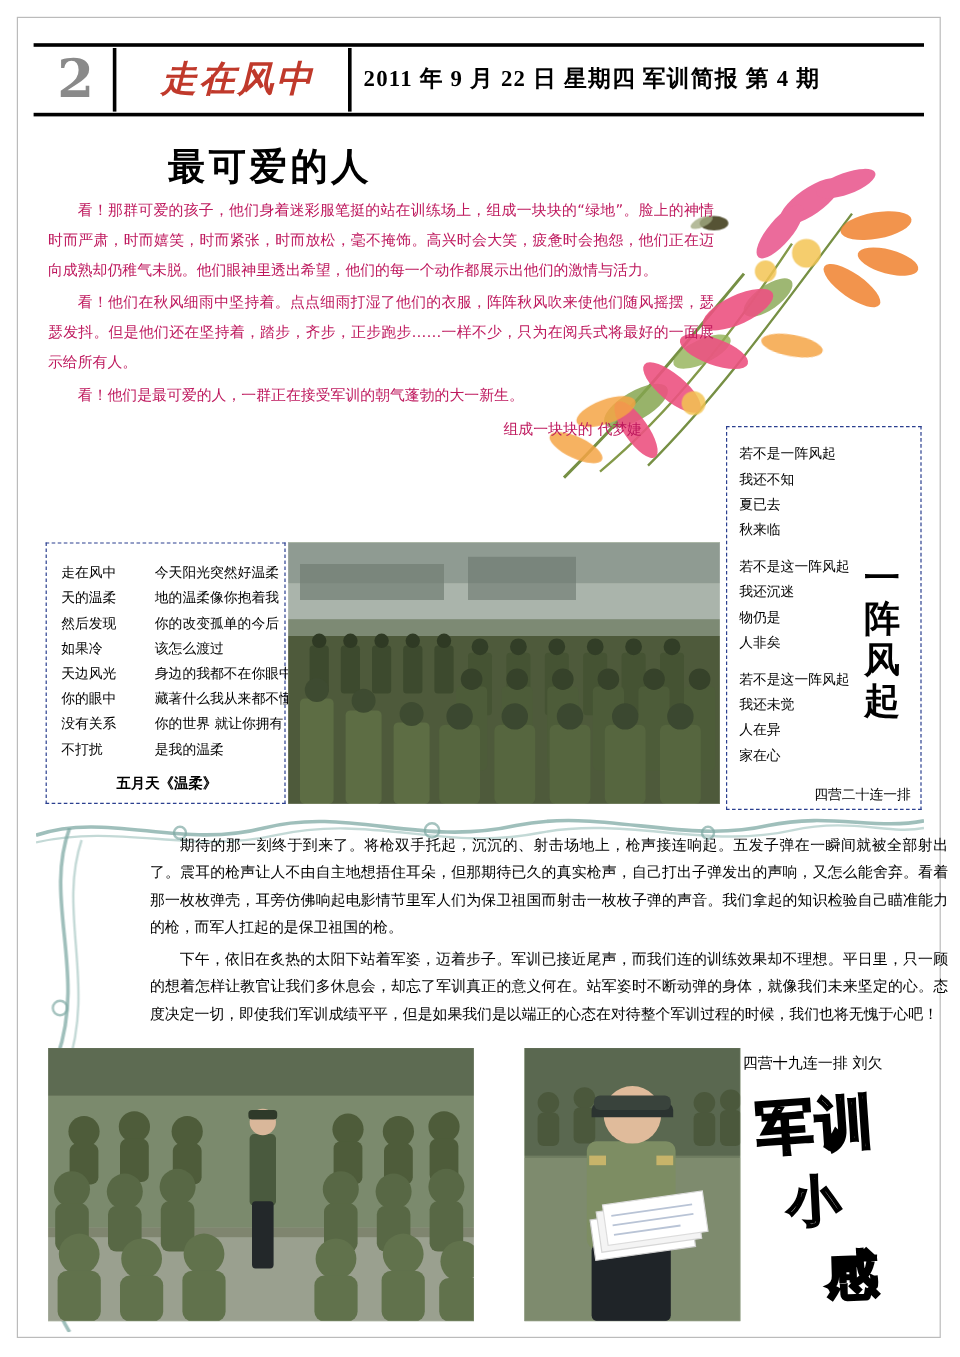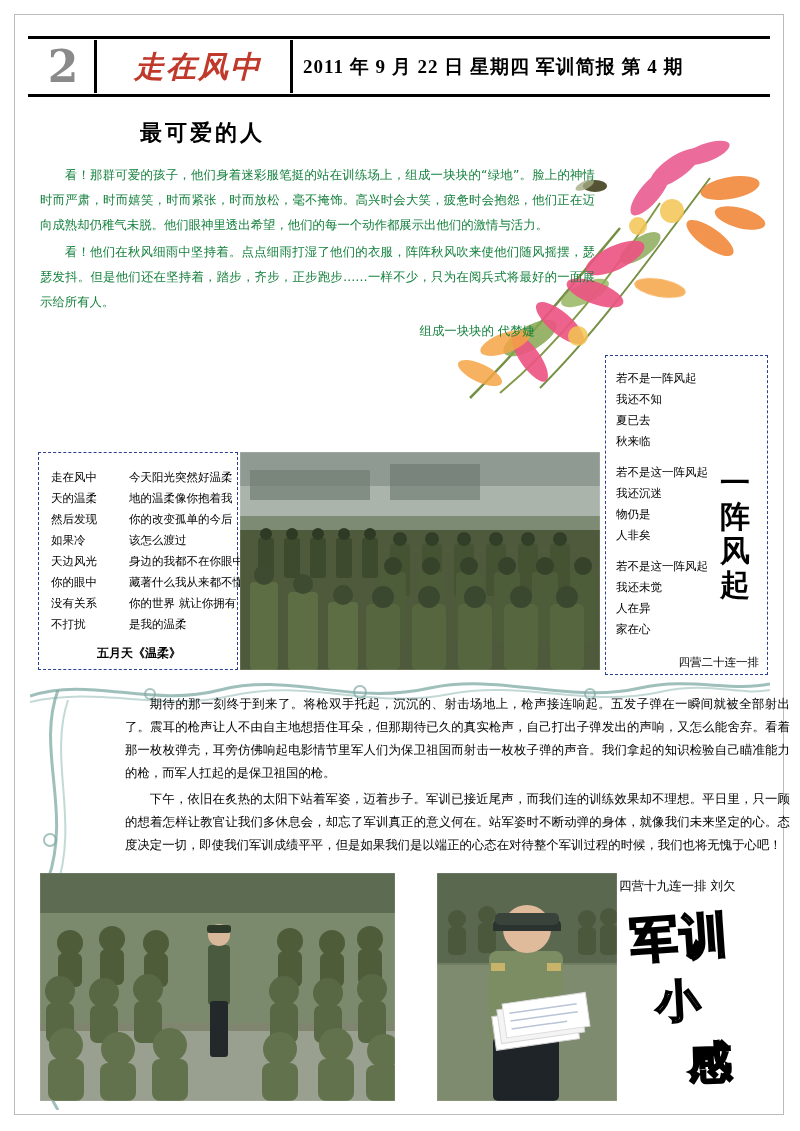--- a/index.html
+++ b/index.html
@@ -93,34 +93,34 @@
     font-weight: bold;
     line-height: 42px;
     letter-spacing: 1px;
   }
 
   
   .headline {
     position: absolute;
     left: 140px; top: 118px;
     font-family: "DejaVu Serif", "Liberation Serif", serif;
-    font-size: 22px;
+    font-size: 31px;
     font-weight: bold;
     letter-spacing: 3px;
   }
 
   
   .article1 {
     position: absolute;
     left: 40px; top: 162px;
     width: 555px;
     font-size: 12.4px;
     line-height: 25px;
     text-align: justify;
-    color: #15803d;
+    color: #be185d;
   }
   .article1 p {
     margin: 0 0 2px 0;
     text-indent: 2em;
   }
   .sign-right {
     text-align: right;
     text-indent: 0 !important;
     padding-right: 60px;
     margin-top: 4px !important;
@@ -357,20 +357,21 @@
         </g>
       </g>
     </svg>
   </div>
 
   <div class="headline">最可爱的人</div>
 
   <div class="article1">
     <p>看！那群可爱的孩子，他们身着迷彩服笔挺的站在训练场上，组成一块块的“绿地”。脸上的神情时而严肃，时而嬉笑，时而紧张，时而放松，毫不掩饰。高兴时会大笑，疲惫时会抱怨，他们正在迈向成熟却仍稚气未脱。他们眼神里透出希望，他们的每一个动作都展示出他们的激情与活力。</p>
     <p>看！他们在秋风细雨中坚持着。点点细雨打湿了他们的衣服，阵阵秋风吹来使他们随风摇摆，瑟瑟发抖。但是他们还在坚持着，踏步，齐步，正步跑步……一样不少，只为在阅兵式将最好的一面展示给所有人。</p>
+    <p>看！他们是最可爱的人，一群正在接受军训的朝气蓬勃的大一新生。</p>
     <p class="sign-right">组成一块块的  代梦婕</p>
   </div>
 
   <div class="poem-left">
     <div class="line"><span class="b">走在风中</span><span>今天阳光突然好温柔</span></div>
     <div class="line"><span class="b">天的温柔</span><span>地的温柔像你抱着我</span></div>
     <div class="line"><span class="b">然后发现</span><span>你的改变孤单的今后</span></div>
     <div class="line"><span class="b">如果冷</span><span>该怎么渡过</span></div>
     <div class="line"><span class="b">天边风光</span><span>身边的我都不在你眼中</span></div>
     <div class="line"><span class="b">你的眼中</span><span>藏著什么我从来都不懂</span></div>

